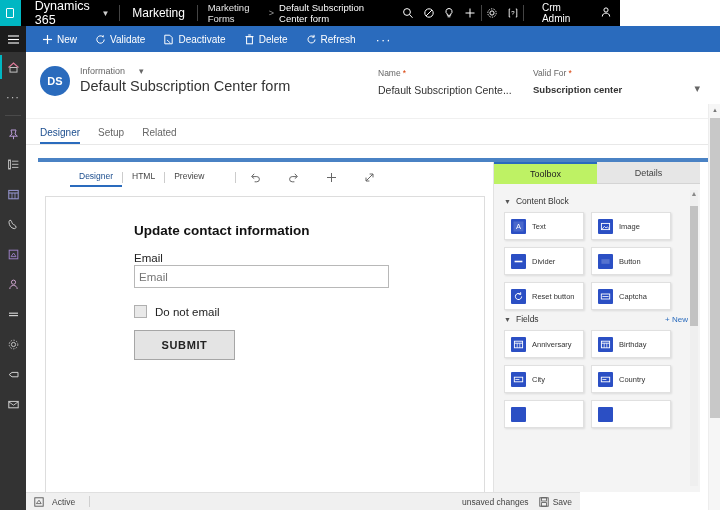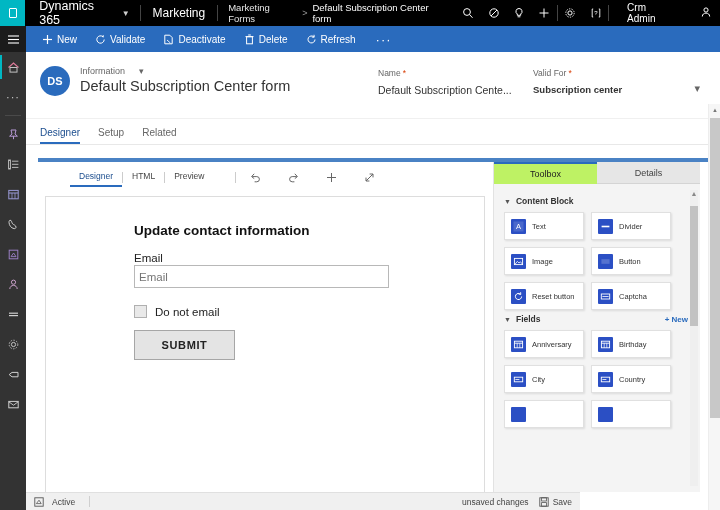--- a/index.html
+++ b/index.html
@@ -6,21 +6,21 @@
   html, body {
     width: 720px; height: 510px;
     font-family: "Liberation Sans", sans-serif;
     background: #ffffff;
     overflow: hidden;
   }
   .app { position: relative; width: 720px; height: 510px; }
 
   
   .topbar {
-    position: absolute; left: 0; top: 0; width: 720px; height: 26px;
+    position: absolute; left: 0; top: 0; width: 620px; height: 26px;
     background: #000000; display: flex; align-items: center;
     color: #ffffff;
   }
   .waffle {
     width: 26px; height: 26px; background: #00b7c3;
     display: flex; align-items: center; justify-content: center;
   }
   .waffle-glyph {
     width: 8px; height: 10px; border: 1px solid #ffffff; border-radius: 1px;
   }
@@ -203,21 +203,20 @@
   .tb-tab.active {
     background: #bef264; border-top: 2px solid #2a6bbd; border-bottom: none;
     color: #222222;
   }
   .tb-scroll {
     position: relative; height: 308px; overflow: hidden; padding: 8px 12px 0 10px;
   }
   .tb-section {
     display: flex; align-items: center; justify-content: space-between;
     margin: 4px 0 6px 0;
-    font-weight: bold;
   }
   .tb-section-left { display: flex; align-items: center; gap: 5px; }
   .tb-caret { color: #555555; font-size: 7px; }
   .tb-section-title { font-size: 8.5px; color: #333333; }
   .tb-new { font-size: 8px; color: #2a6bbd; }
   .tb-grid { display: flex; flex-wrap: wrap; gap: 7px; }
   .tile {
     width: 80px; height: 28px; background: #ffffff; border: 1px solid #e0e0e0;
     box-shadow: 1px 1px 2px rgba(0,0,0,0.10);
     display: flex; align-items: center; gap: 6px; padding-left: 6px;
@@ -571,33 +570,33 @@
                   <svg width="11" height="11" viewBox="0 0 11 11">
                       <rect x="0.5" y="0.5" width="10" height="10" fill="#fff" opacity="0.15"></rect>
                       <text x="5.5" y="8.3" font-size="7.5" fill="#fff" text-anchor="middle" font-family="Liberation Sans">A</text>
                     </svg>
                 </div>
                 <span class="tile-label">Text</span>
               </div>
               <div class="tile">
                 <div class="tile-icon">
                   <svg width="11" height="11" viewBox="0 0 11 11">
-                      <line x1="1.6" y1="5.5" x2="9.4" y2="5.5" stroke="#fff" stroke-width="1.6"></line>
-                    </svg>
-                </div>
-                <span class="tile-label">Divider</span>
-              </div>
-              <div class="tile">
-                <div class="tile-icon">
-                  <svg width="11" height="11" viewBox="0 0 11 11">
                       <rect x="1.4" y="2.4" width="8.2" height="6.2" fill="none" stroke="#fff" stroke-width="0.9"></rect>
                       <path d="M2.2 8 4.4 5.4 6 7l1.4-1.2 2 2.2" fill="none" stroke="#fff" stroke-width="0.8"></path>
                     </svg>
                 </div>
                 <span class="tile-label">Image</span>
+              </div>
+              <div class="tile">
+                <div class="tile-icon">
+                  <svg width="11" height="11" viewBox="0 0 11 11">
+                      <line x1="1.6" y1="5.5" x2="9.4" y2="5.5" stroke="#fff" stroke-width="1.6"></line>
+                    </svg>
+                </div>
+                <span class="tile-label">Divider</span>
               </div>
               <div class="tile">
                 <div class="tile-icon">
                   <svg width="11" height="11" viewBox="0 0 11 11">
                       <rect x="1.4" y="3.2" width="8.2" height="4.6" fill="#fff" opacity="0.2"></rect>
                     </svg>
                 </div>
                 <span class="tile-label">Button</span>
               </div>
               <div class="tile">

